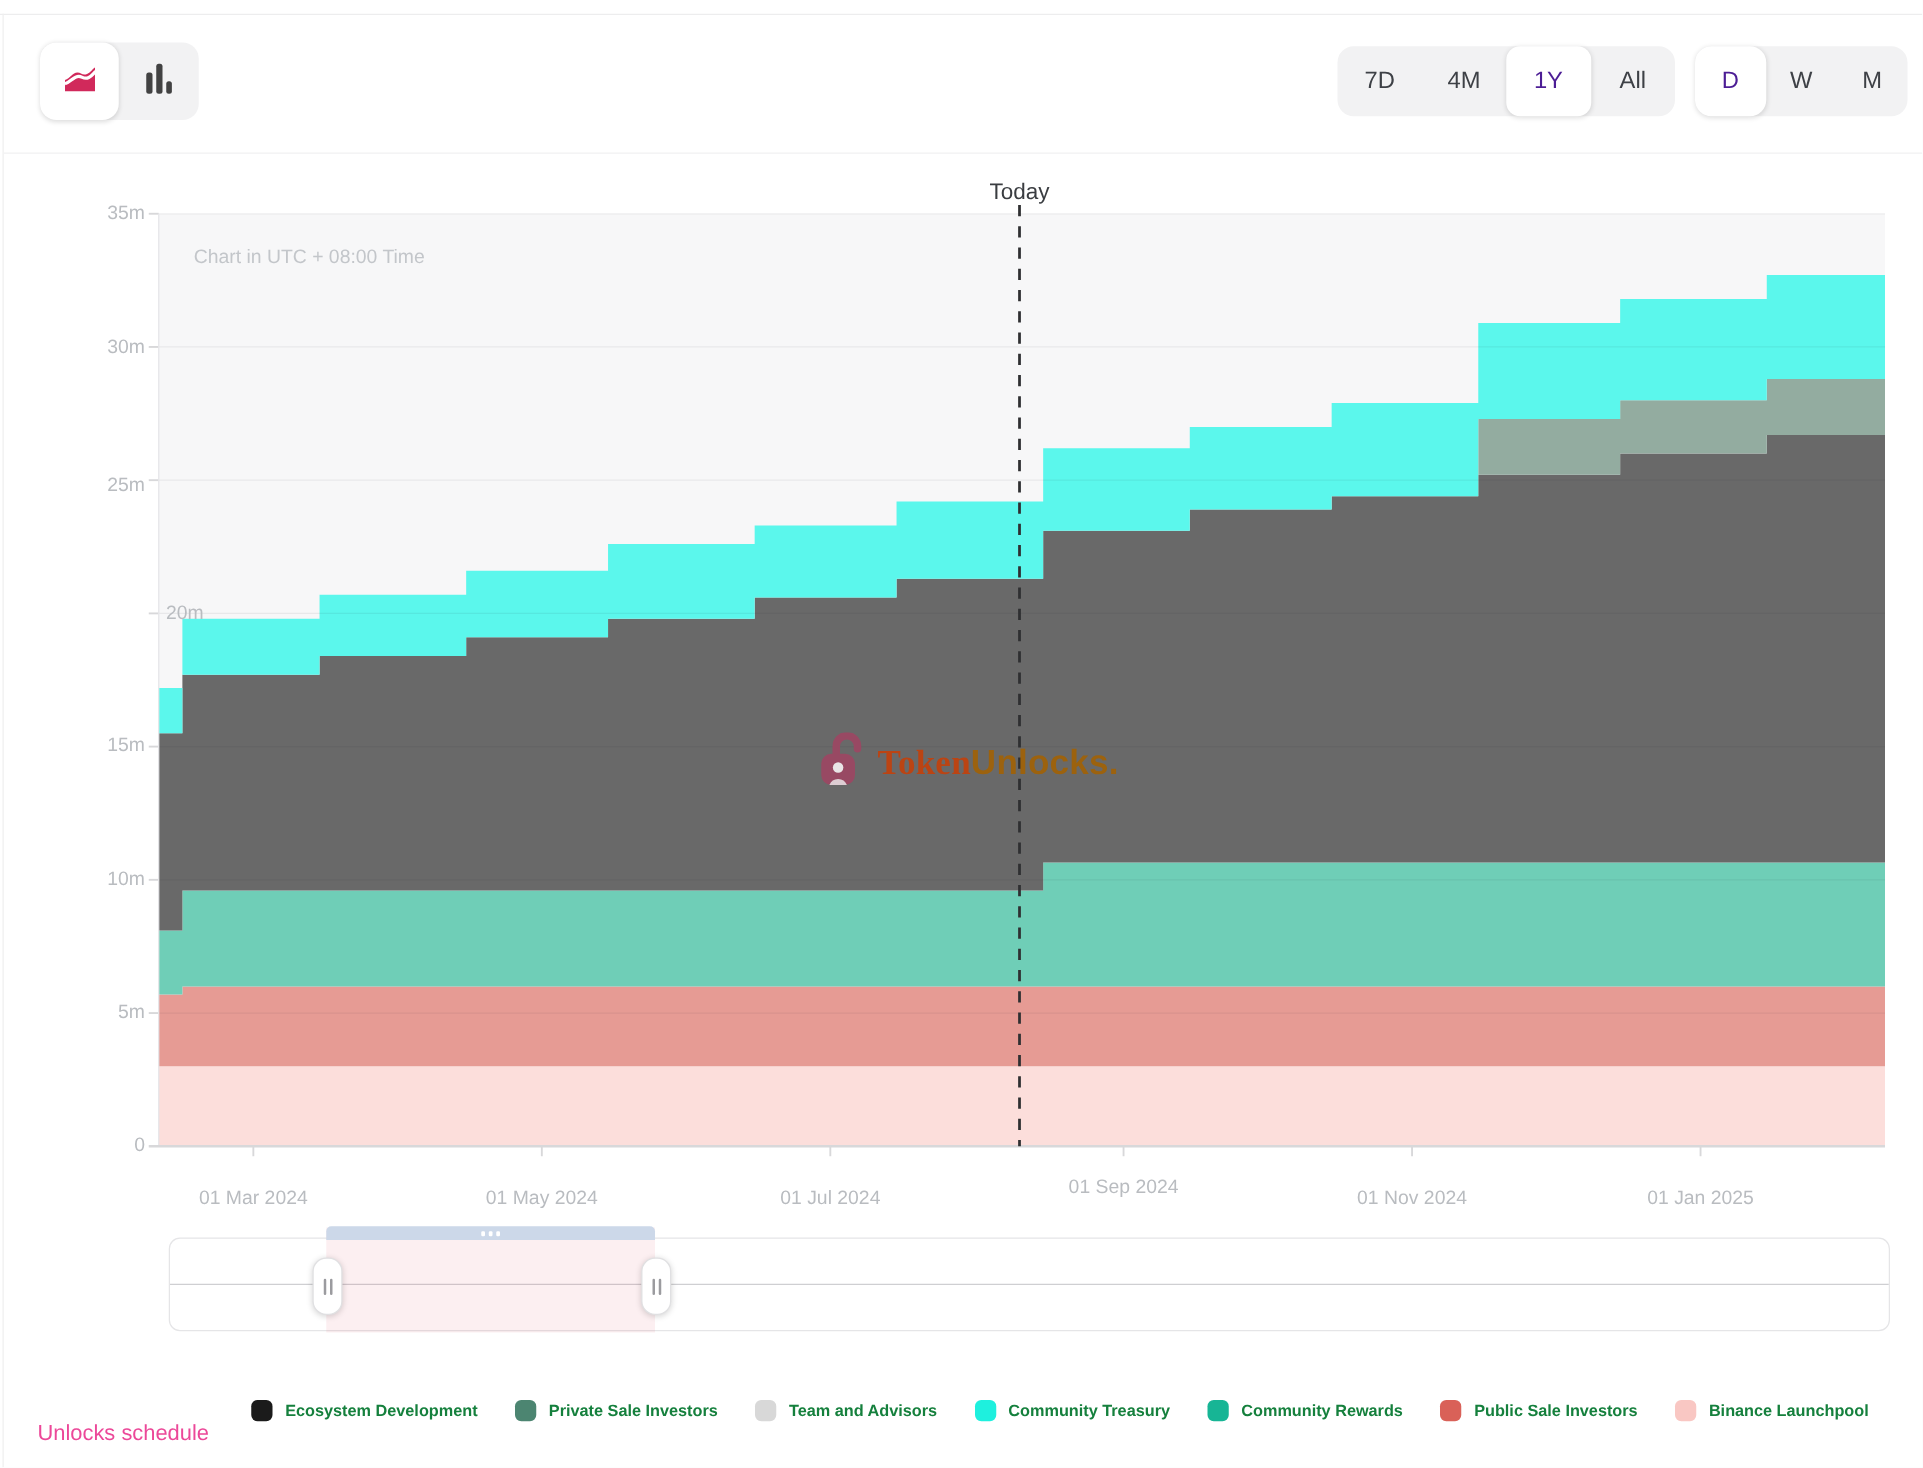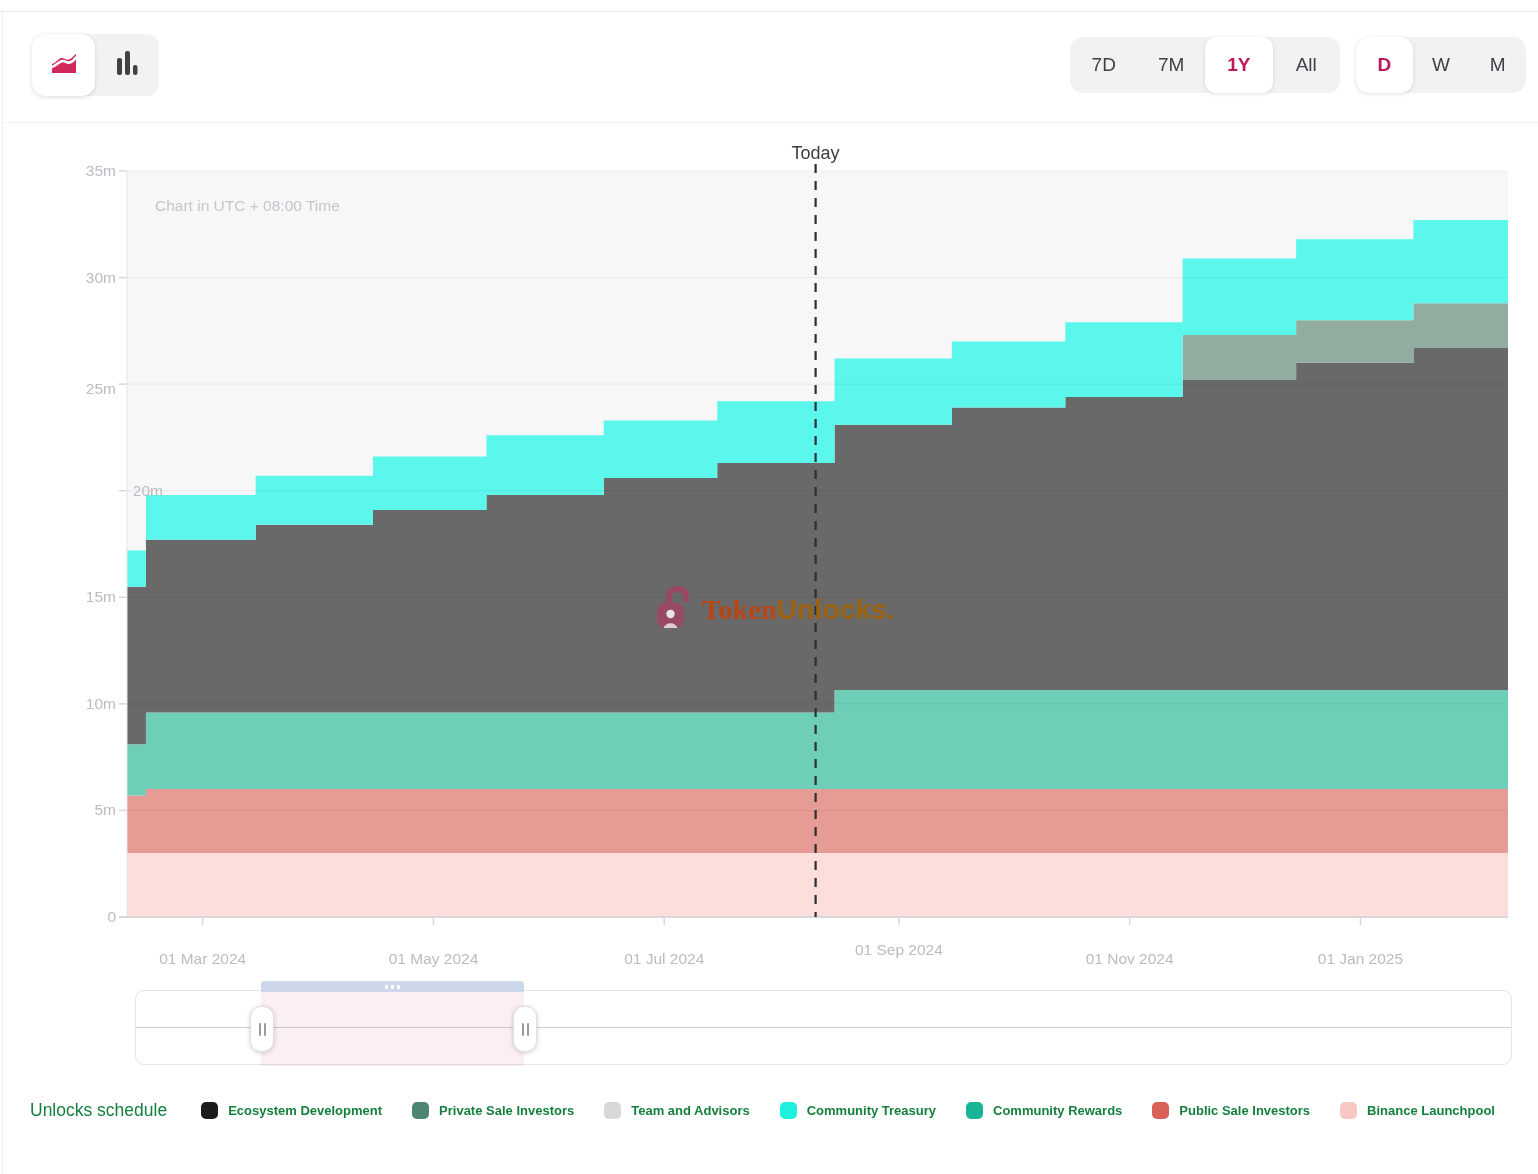--- a/index.html
+++ b/index.html
@@ -12,21 +12,21 @@
 
   
   .seg-group{position:absolute;display:flex;align-items:center;background:#f2f2f3;border-radius:13px;}
   .chart-type-group{left:32px;top:34px;width:127px;height:62px;}
   .chart-type-btn{width:63px;height:62px;display:flex;align-items:center;justify-content:center;cursor:pointer;}
   .chart-type-btn.active{background:#fff;border-radius:13px;box-shadow:0 1px 4px rgba(0,0,0,.14);}
   .range-group{left:1070px;top:37px;width:270px;height:56px;}
   .interval-group{left:1356px;top:37px;width:170px;height:56px;}
   .seg-btn{flex:1;height:56px;display:flex;align-items:center;justify-content:center;
            font-size:19px;color:#3e4146;cursor:pointer;border-radius:11px;user-select:none;}
-  .seg-btn.active{background:#fff;box-shadow:0 1px 4px rgba(0,0,0,.13);color:#be185d;font-weight:700;}
+  .seg-btn.active{background:#fff;box-shadow:0 1px 4px rgba(0,0,0,.13);color:#4c1d95;font-weight:400;}
   .interval-group .seg-btn.active{border-radius:13px;}
 
   
   #chart-area{position:absolute;left:0;top:0;width:1538px;height:960px;}
   #plot-svg{position:absolute;left:0;top:0;pointer-events:none;}
   .axis-label{position:absolute;color:#b9bcc0;font-size:15.5px;pointer-events:none;white-space:nowrap;}
   .y-label{transform:translate(-100%,-50%);}
   .x-label{transform:translate(-50%,0);}
   #today-label{position:absolute;top:143px;transform:translateX(-50%);font-size:18px;color:#3a3d41;}
   #utc-note{position:absolute;left:155px;top:197px;font-size:15.5px;color:#c3c6ca;}
@@ -47,21 +47,21 @@
   #nav-cap i{display:block;width:3px;height:4px;background:#fff;border-radius:1px;}
   .nav-handle{position:absolute;top:15px;width:22px;height:44px;background:#fff;border:1px solid #e0e0e2;
               border-radius:11px;box-shadow:0 1px 5px rgba(0,0,0,.18);display:flex;align-items:center;justify-content:center;gap:3px;cursor:ew-resize;}
   .nav-handle i{display:block;width:2px;height:13px;background:#9b9b9f;border-radius:1px;}
   #nav-handle-left{left:114px;}
   #nav-handle-right{left:377px;}
 
   
   #legend{position:absolute;left:30px;top:1100px;width:1480px;display:flex;flex-wrap:wrap;
           column-gap:30px;row-gap:10px;align-items:center;}
-  #legend-title{color:#15803d;font-size:17.5px;margin-right:4px;}
+  #legend-title{color:#ec4899;font-size:17.5px;margin-right:4px;margin-top:36px;}
   .legend-item{display:flex;align-items:center;gap:10px;cursor:pointer;}
   .legend-swatch{width:17px;height:17px;border-radius:5px;flex:0 0 auto;}
   .legend-label{font-size:13px;color:#15803d;font-weight:bold;}
 </style>
 </head>
 <body>
 
 <div id="app">
   <div class="hairline-top"></div>
   <div class="hairline-left"></div>
@@ -82,21 +82,21 @@
           <rect x="2" y="8" width="5" height="17" rx="2" fill="#424242"></rect>
           <rect x="10" y="1" width="5" height="24" rx="2" fill="#424242"></rect>
           <rect x="18" y="15" width="4.5" height="10" rx="2" fill="#424242"></rect>
         </svg>
       </span>
     </div>
   </div>
 
   <div class="seg-group range-group" id="range-group">
       <div class="seg-btn">7D</div>
-      <div class="seg-btn">7M</div>
+      <div class="seg-btn">4M</div>
       <div class="seg-btn active">1Y</div>
       <div class="seg-btn">All</div>
     </div>
   <div class="seg-group interval-group" id="interval-group">
       <div class="seg-btn active">D</div>
       <div class="seg-btn">W</div>
       <div class="seg-btn">M</div>
     </div>
 
   <div id="chart-area">

